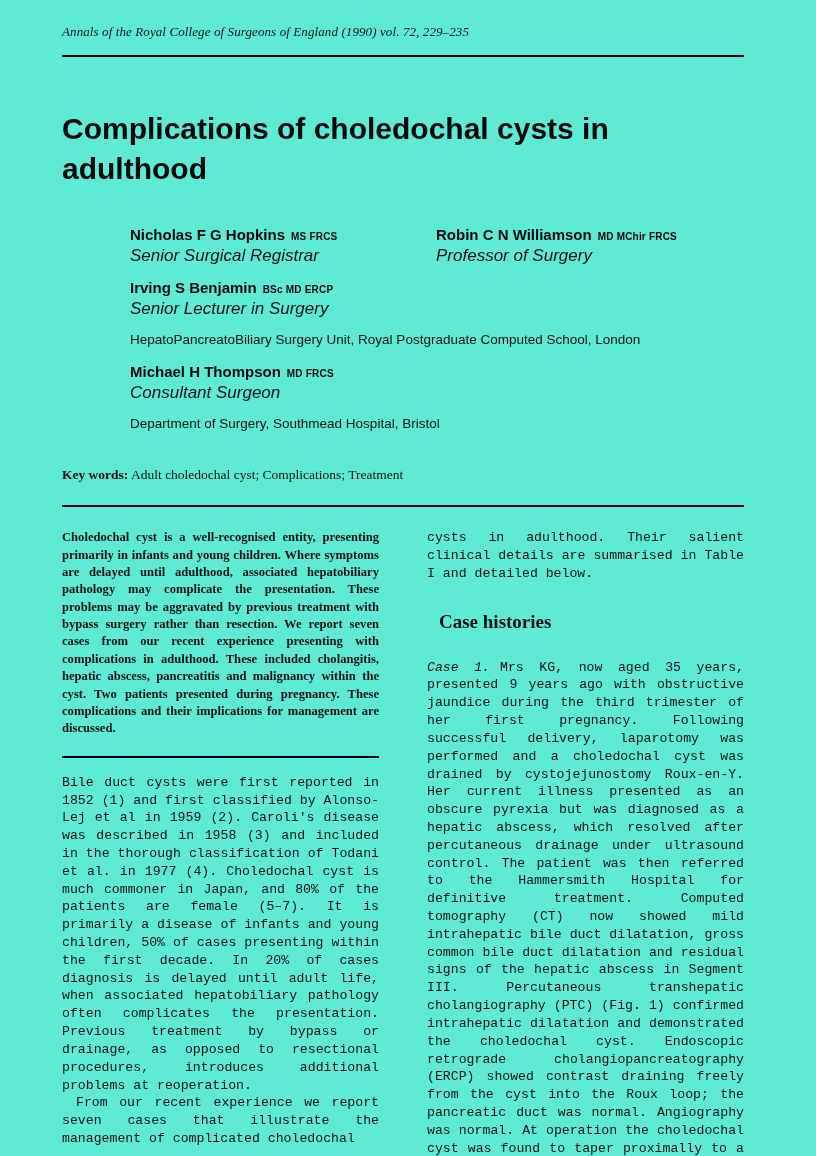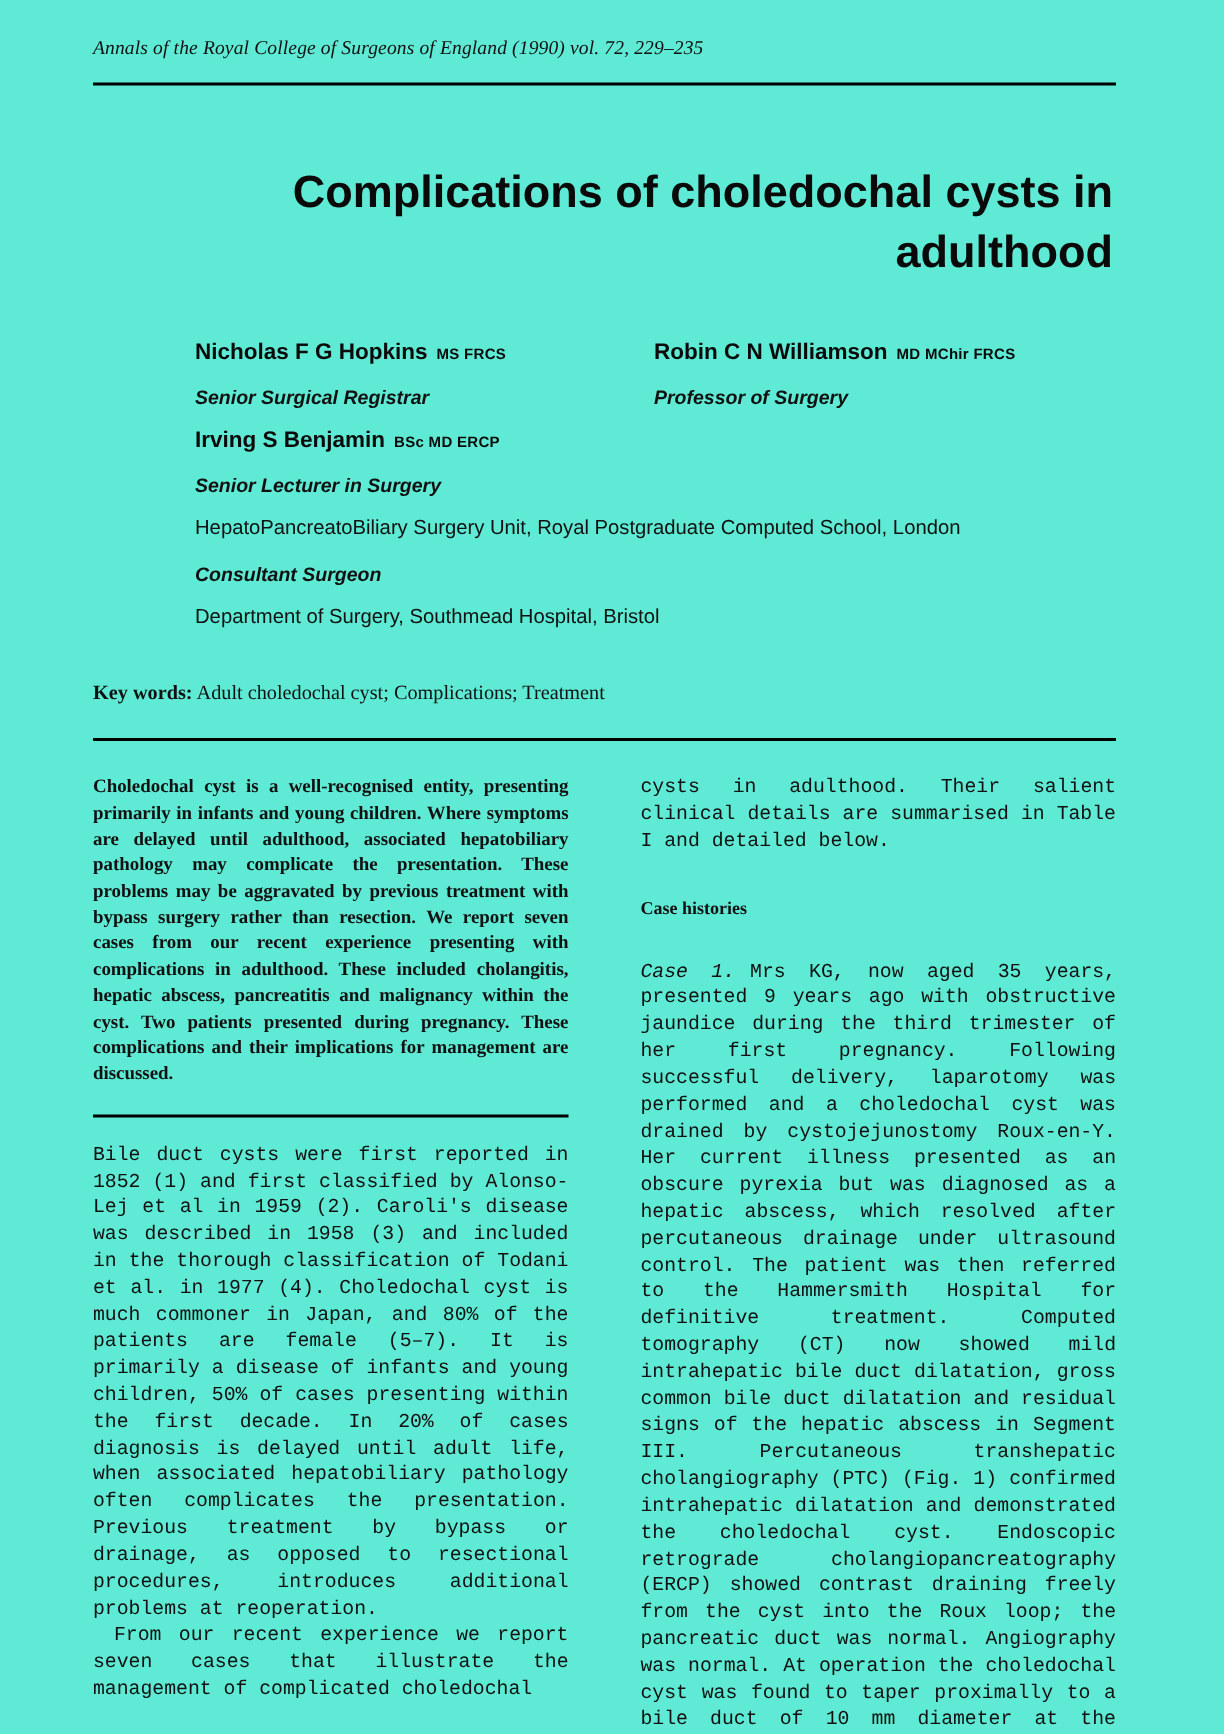--- a/index.html
+++ b/index.html
@@ -30,21 +30,20 @@
 
   
   h1.title {
     font-family: "Liberation Sans", sans-serif;
     font-weight: 700;
     font-size: 30px;
     line-height: 1.32;
     margin: 52px 0 0 0;
     max-width: 680px;
     color: #0a0a0a;
-    text-align: right;
   }
 
   
   .author-section {
     margin: 38px 0 0 68px;
     font-family: "Liberation Sans", sans-serif;
   }
   .author-grid {
     display: grid;
     grid-template-columns: 306px 1fr;
@@ -58,24 +57,23 @@
     white-space: nowrap;
   }
   .author-name .degrees {
     font-size: 10px;
     font-weight: 700;
     margin-left: 6px;
     letter-spacing: 0.2px;
   }
   .author-role {
     font-style: italic;
-    font-size: 13px;
-    margin-top: 14px;
+    font-size: 17px;
+    margin-top: 3px;
     color: #111;
-    font-weight: bold;
   }
   .affiliation {
     font-size: 13.5px;
     margin: 10px 0 16px 0;
     color: #111;
   }
 
   
   .keywords {
     margin-top: 36px;
@@ -132,22 +130,22 @@
     text-align: justify;
   }
   .correspondence-rule {
     border: none;
     border-top: 1px solid #000;
     margin: 22px 0 8px 0;
   }
 
   .case-heading {
     font-weight: 700;
-    font-size: 12px;
-    margin: 28px 0 0 0;
+    font-size: 19px;
+    margin: 28px 0 0 12px;
     font-family: "Liberation Serif", serif;
   }
   .case-para {
     margin-top: 26px;
   }
   .case-label {
     font-style: italic;
     margin-right: 10px;
   }
 </style>
@@ -174,20 +172,21 @@
     </div>
 
     <div class="author">
       <div class="author-name"><span>Irving S Benjamin</span><span class="degrees">BSc MD ERCP</span></div>
       <div class="author-role">Senior Lecturer in Surgery</div>
     </div>
 
     <div class="affiliation">HepatoPancreatoBiliary Surgery Unit, Royal Postgraduate Computed School, London</div>
 
     <div class="author">
+      <div class="author-name"><span>Michael H Thompson</span><span class="degrees">MD FRCS</span></div>
       <div class="author-role">Consultant Surgeon</div>
     </div>
 
     <div class="affiliation">Department of Surgery, Southmead Hospital, Bristol</div>
   </div>
 
   <div class="keywords">
     <span class="kw-label">Key words:</span><span> Adult choledochal cyst; Complications; Treatment</span>
   </div>
 

